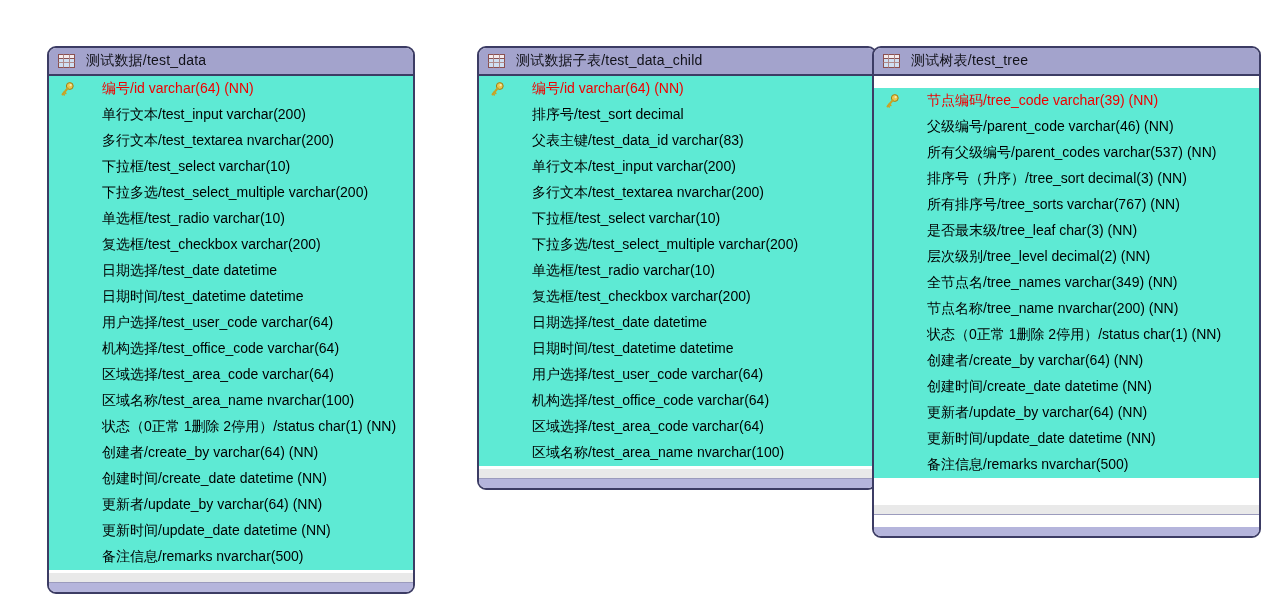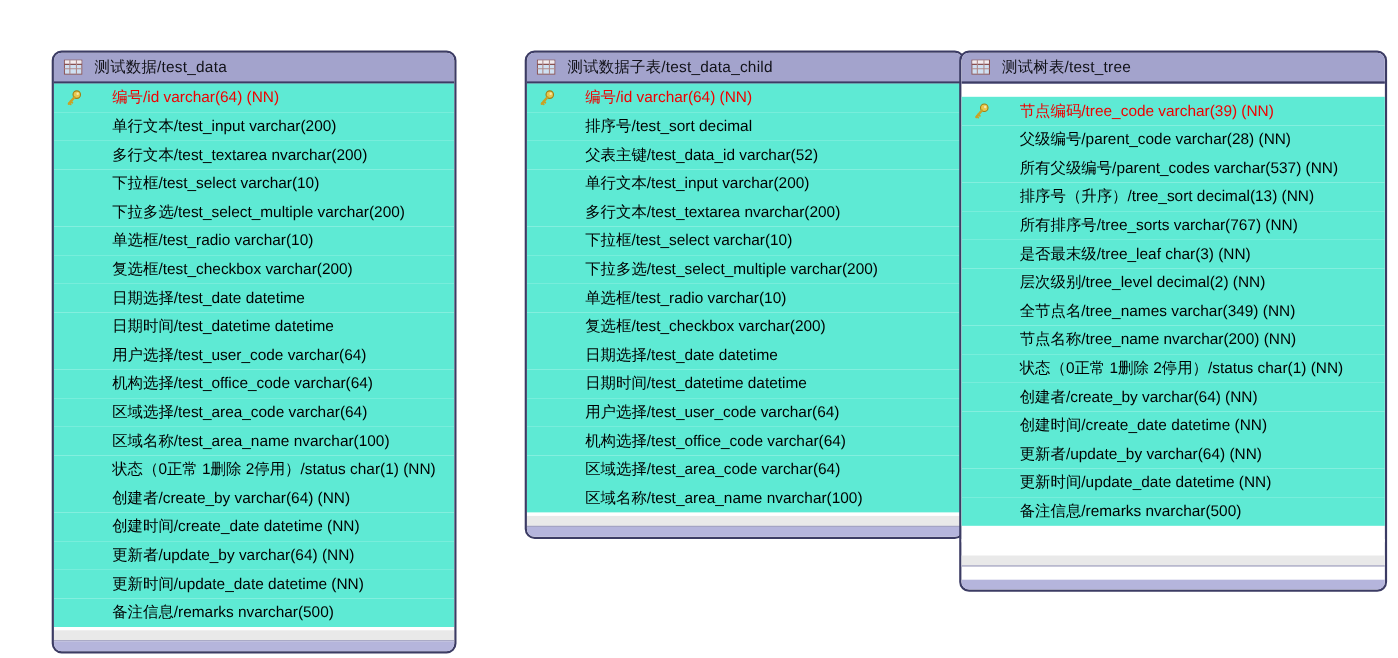--- a/index.html
+++ b/index.html
@@ -342,21 +342,21 @@
   </div>
         <div class="field-row">
     <span class="key-cell" style="visibility: hidden;">
       <svg width="16" height="16" viewBox="0 0 16 16">
         <circle cx="10.8" cy="5" r="3.4" fill="#e8c84f" stroke="#a07d14" stroke-width="1"></circle>
         <circle cx="11.6" cy="4.2" r="1.1" fill="#f7e9ad" stroke="none"></circle>
         <path d="M8.6 7.4 L3.6 13.4" stroke="#c9a227" stroke-width="2.2" fill="none" stroke-linecap="round"></path>
         <path d="M5.2 11 L6.8 12.4 M3.9 12.6 L5.3 13.9" stroke="#c9a227" stroke-width="1.6" fill="none" stroke-linecap="round"></path>
       </svg>
     </span>
-    <span class="field-text">父表主键/test_data_id varchar(52)</span>
+    <span class="field-text">父表主键/test_data_id varchar(83)</span>
   </div>
         <div class="field-row">
     <span class="key-cell" style="visibility: hidden;">
       <svg width="16" height="16" viewBox="0 0 16 16">
         <circle cx="10.8" cy="5" r="3.4" fill="#e8c84f" stroke="#a07d14" stroke-width="1"></circle>
         <circle cx="11.6" cy="4.2" r="1.1" fill="#f7e9ad" stroke="none"></circle>
         <path d="M8.6 7.4 L3.6 13.4" stroke="#c9a227" stroke-width="2.2" fill="none" stroke-linecap="round"></path>
         <path d="M5.2 11 L6.8 12.4 M3.9 12.6 L5.3 13.9" stroke="#c9a227" stroke-width="1.6" fill="none" stroke-linecap="round"></path>
       </svg>
     </span>
@@ -516,21 +516,21 @@
   </div>
         <div class="field-row">
     <span class="key-cell" style="visibility: hidden;">
       <svg width="16" height="16" viewBox="0 0 16 16">
         <circle cx="10.8" cy="5" r="3.4" fill="#e8c84f" stroke="#a07d14" stroke-width="1"></circle>
         <circle cx="11.6" cy="4.2" r="1.1" fill="#f7e9ad" stroke="none"></circle>
         <path d="M8.6 7.4 L3.6 13.4" stroke="#c9a227" stroke-width="2.2" fill="none" stroke-linecap="round"></path>
         <path d="M5.2 11 L6.8 12.4 M3.9 12.6 L5.3 13.9" stroke="#c9a227" stroke-width="1.6" fill="none" stroke-linecap="round"></path>
       </svg>
     </span>
-    <span class="field-text">父级编号/parent_code varchar(28) (NN)</span>
+    <span class="field-text">父级编号/parent_code varchar(46) (NN)</span>
   </div>
         <div class="field-row">
     <span class="key-cell" style="visibility: hidden;">
       <svg width="16" height="16" viewBox="0 0 16 16">
         <circle cx="10.8" cy="5" r="3.4" fill="#e8c84f" stroke="#a07d14" stroke-width="1"></circle>
         <circle cx="11.6" cy="4.2" r="1.1" fill="#f7e9ad" stroke="none"></circle>
         <path d="M8.6 7.4 L3.6 13.4" stroke="#c9a227" stroke-width="2.2" fill="none" stroke-linecap="round"></path>
         <path d="M5.2 11 L6.8 12.4 M3.9 12.6 L5.3 13.9" stroke="#c9a227" stroke-width="1.6" fill="none" stroke-linecap="round"></path>
       </svg>
     </span>
@@ -538,21 +538,21 @@
   </div>
         <div class="field-row">
     <span class="key-cell" style="visibility: hidden;">
       <svg width="16" height="16" viewBox="0 0 16 16">
         <circle cx="10.8" cy="5" r="3.4" fill="#e8c84f" stroke="#a07d14" stroke-width="1"></circle>
         <circle cx="11.6" cy="4.2" r="1.1" fill="#f7e9ad" stroke="none"></circle>
         <path d="M8.6 7.4 L3.6 13.4" stroke="#c9a227" stroke-width="2.2" fill="none" stroke-linecap="round"></path>
         <path d="M5.2 11 L6.8 12.4 M3.9 12.6 L5.3 13.9" stroke="#c9a227" stroke-width="1.6" fill="none" stroke-linecap="round"></path>
       </svg>
     </span>
-    <span class="field-text">排序号（升序）/tree_sort decimal(13) (NN)</span>
+    <span class="field-text">排序号（升序）/tree_sort decimal(3) (NN)</span>
   </div>
         <div class="field-row">
     <span class="key-cell" style="visibility: hidden;">
       <svg width="16" height="16" viewBox="0 0 16 16">
         <circle cx="10.8" cy="5" r="3.4" fill="#e8c84f" stroke="#a07d14" stroke-width="1"></circle>
         <circle cx="11.6" cy="4.2" r="1.1" fill="#f7e9ad" stroke="none"></circle>
         <path d="M8.6 7.4 L3.6 13.4" stroke="#c9a227" stroke-width="2.2" fill="none" stroke-linecap="round"></path>
         <path d="M5.2 11 L6.8 12.4 M3.9 12.6 L5.3 13.9" stroke="#c9a227" stroke-width="1.6" fill="none" stroke-linecap="round"></path>
       </svg>
     </span>

